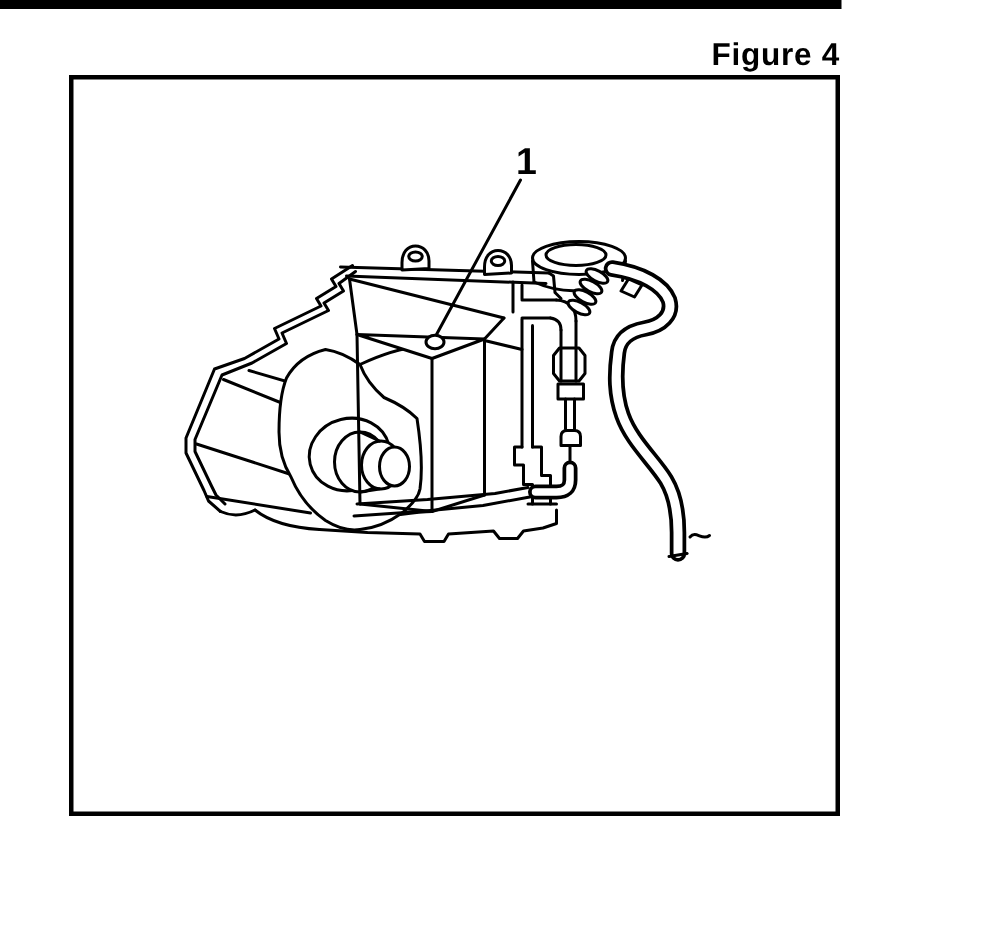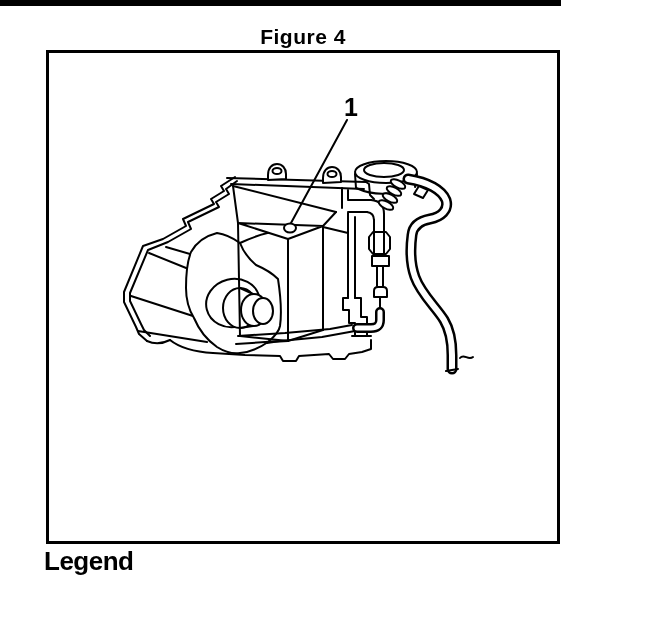--- a/index.html
+++ b/index.html
@@ -3,21 +3,21 @@
 <meta charset="utf-8">
 <style>
   html,body { margin:0; padding:0; background:#ffffff; }
   .page {
     position:relative; width:656px; height:624px; background:#ffffff;
     font-family:"Liberation Sans","DejaVu Sans",sans-serif; color:#000;
     overflow:hidden;
   }
   .top-rule { position:absolute; left:0; top:0; width:561px; height:6px; background:#000; }
   .figure-title {
-    position:absolute; left:46px; top:25px; width:514px; text-align:center;
+    position:absolute; left:46px; top:25px; width:514px; text-align:right;
     font-size:21px; font-weight:bold; letter-spacing:0.5px;
   }
   .figure-box {
     position:absolute; left:46px; top:50px; width:514px; height:494px;
     border:3px solid #000; box-sizing:border-box; background:#fff;
   }
   .figure-box svg { display:block; }
   .legend-heading {
     position:absolute; left:44px; top:547px;
     font-size:26px; font-weight:bold; letter-spacing:-0.5px; line-height:1.1;
@@ -157,16 +157,15 @@
         <g>
           <ellipse cx="290" cy="228" rx="6" ry="4.5" fill="#fff"></ellipse>
           <path d="M347,120 L291,223"></path>
           <text x="351" y="116" text-anchor="middle" stroke="none" fill="#000" font-size="25" font-weight="bold" font-family="Liberation Sans, DejaVu Sans, sans-serif">1</text>
         </g>
 
       </g>
     </svg>
   </div>
 
-  <div class="legend-heading">Legend</div>
 
 
 </div>
 
 </body></html>

